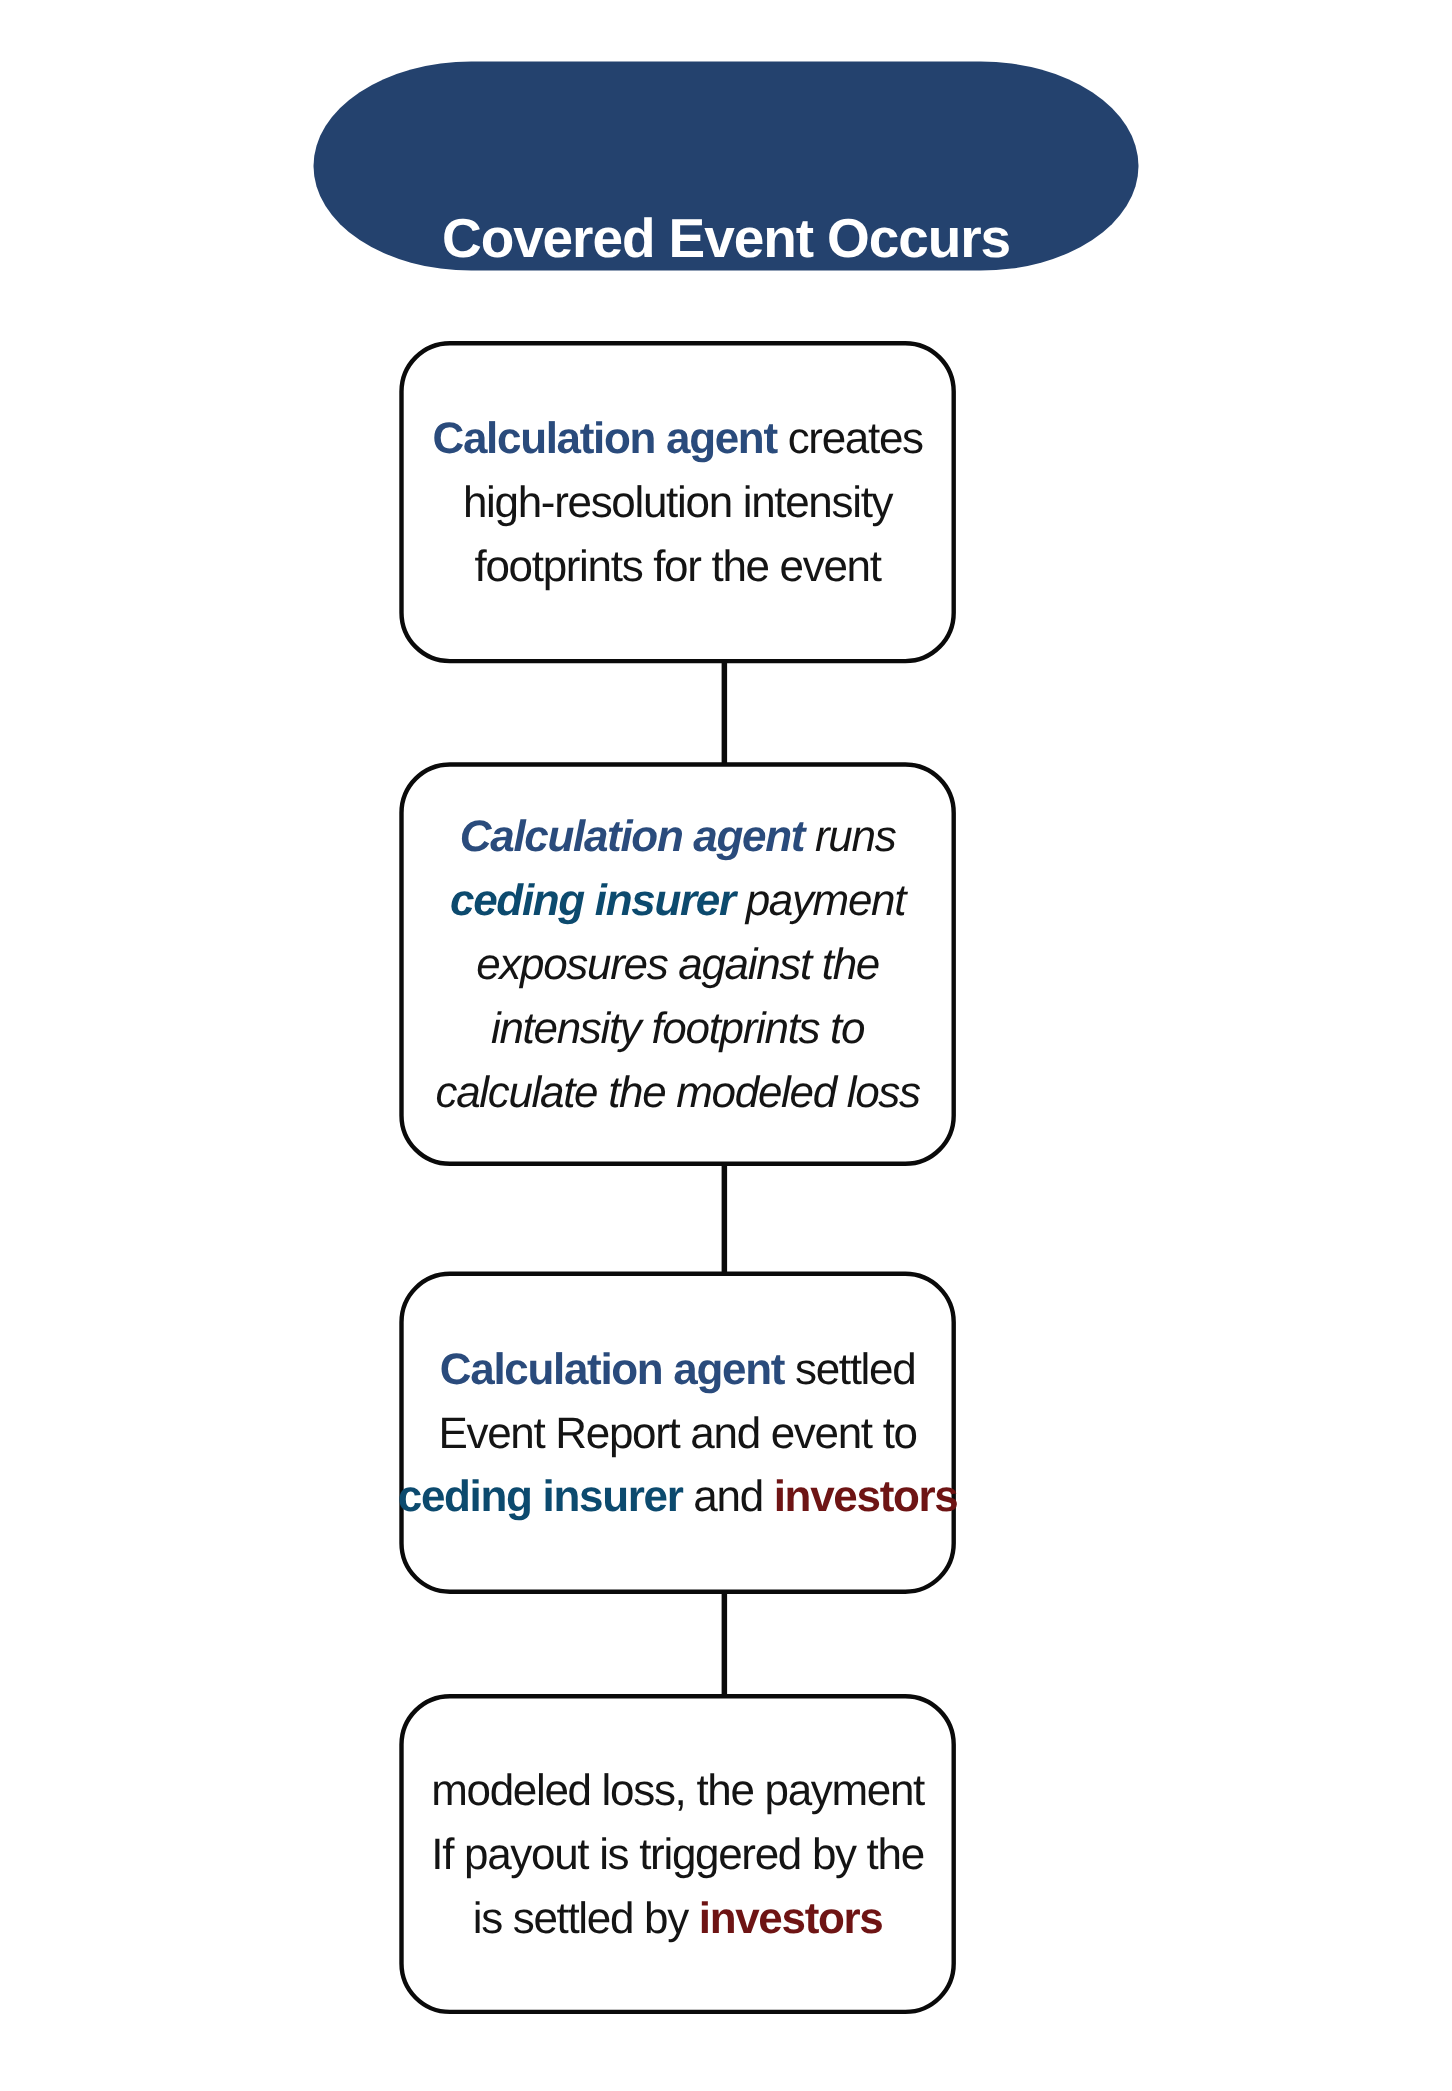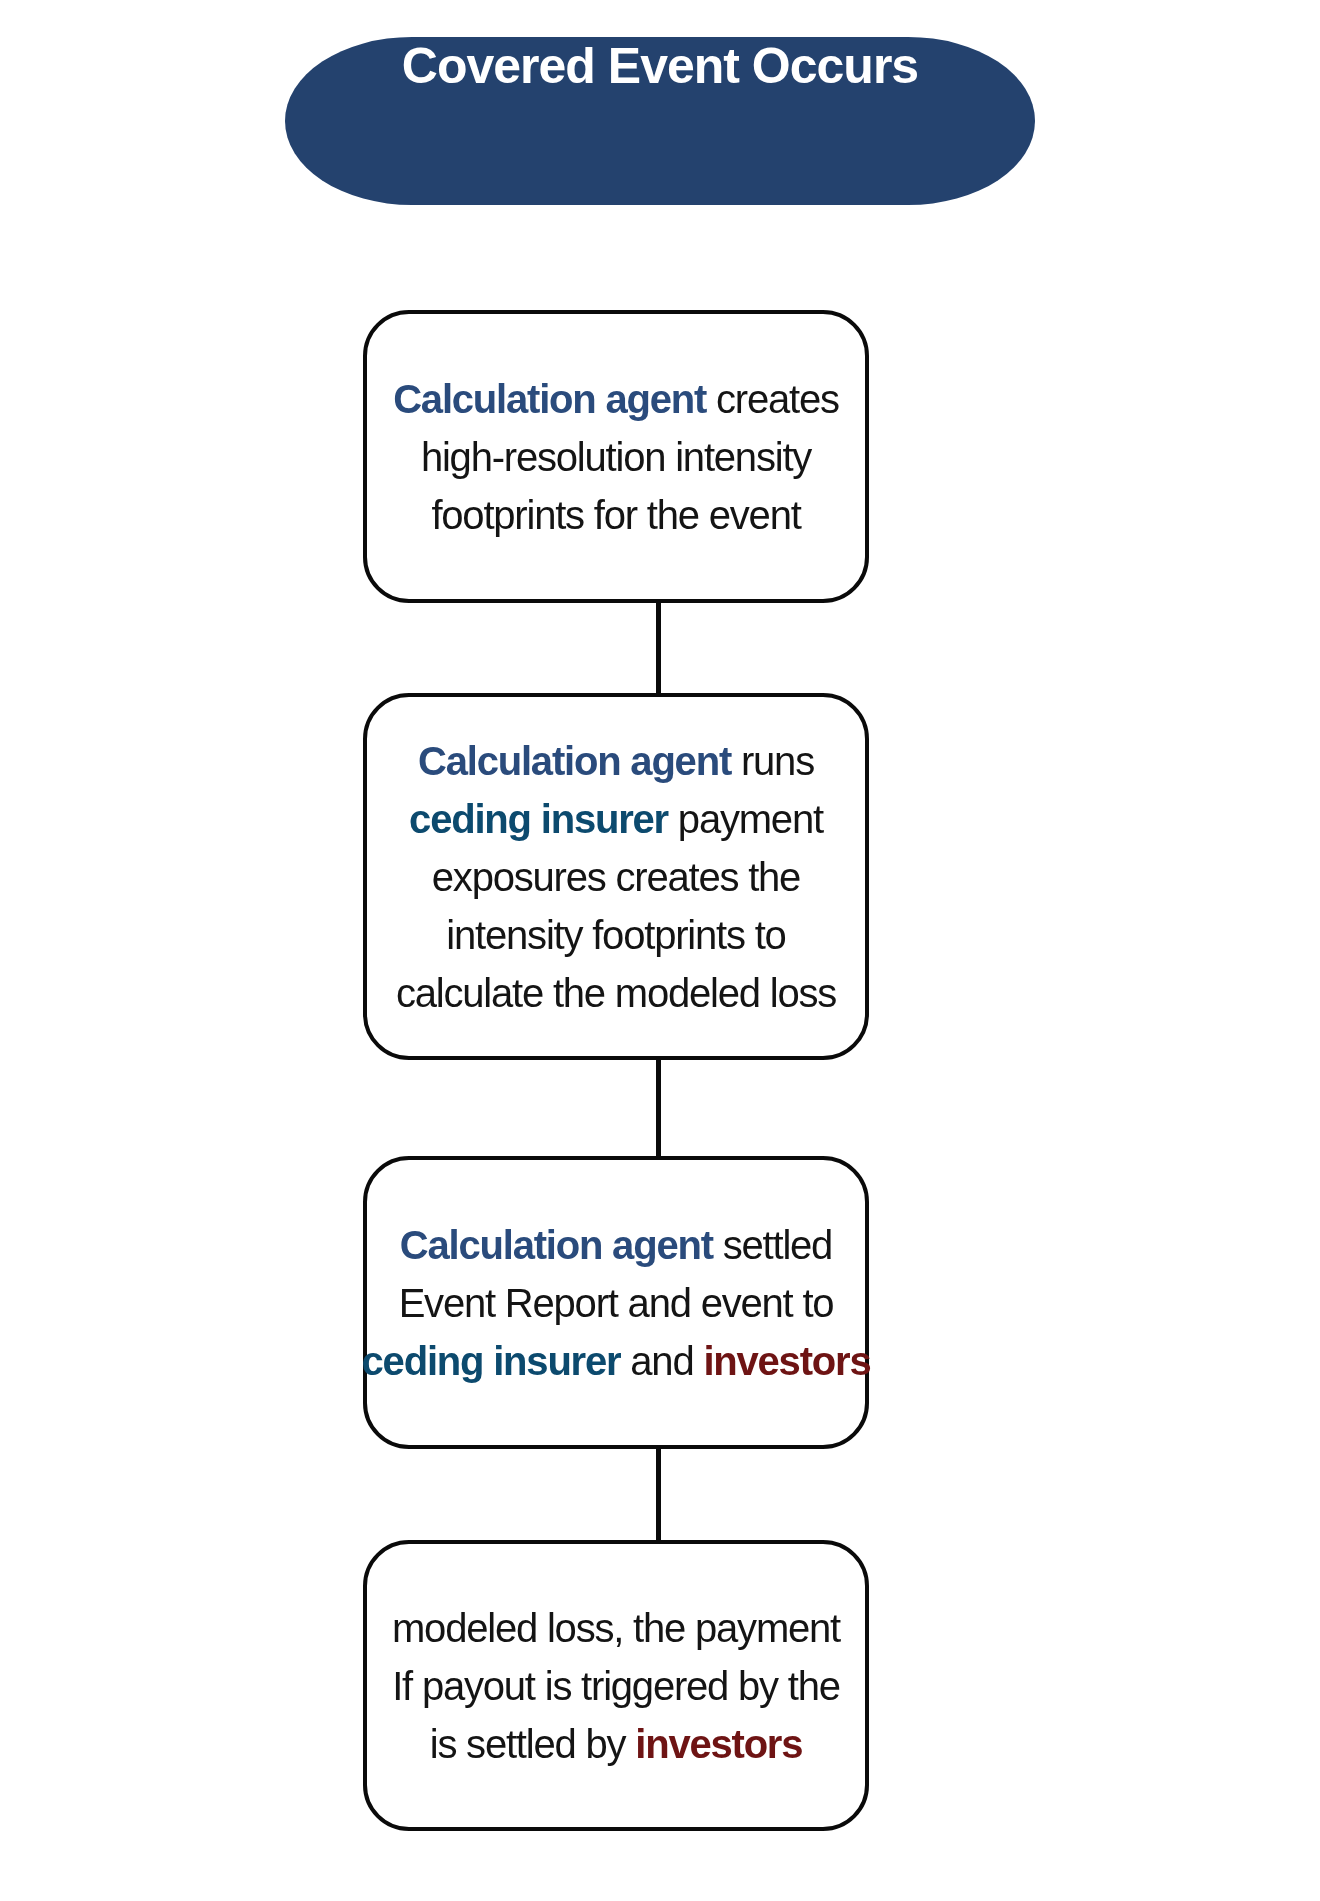--- a/index.html
+++ b/index.html
@@ -17,27 +17,27 @@
   .canvas {
     position: absolute;
     left: 0; top: 0;
     width: 1320px;
     height: 1901px;
     background: #ffffff;
   }
   .pill {
     position: absolute;
     left: 285px;
-    top: 37px;
+    top: 56px;
     width: 750px;
-    height: 168px;
+    height: 190px;
     background: #24426e;
     border-radius: 145px / 96px;
     display: flex;
-    align-items: flex-start;
+    align-items: flex-end;
     justify-content: center;
   }
   .pill-label {
     color: #ffffff;
     font-weight: bold;
     font-size: 50px;
     letter-spacing: -1px;
     white-space: nowrap;
   }
   .step-box {
@@ -52,21 +52,21 @@
     flex-direction: column;
     align-items: center;
     justify-content: center;
     text-align: center;
     color: #141414;
     font-size: 40px;
     line-height: 58px;
     letter-spacing: -1.2px;
   }
   .box-1 { top: 310px;  height: 293px; }
-  .box-2 { top: 693px;  height: 367px; }
+  .box-2 { top: 693px;  height: 367px; font-style: italic; }
   .box-3 { top: 1156px; height: 293px; }
   .box-4 { top: 1540px; height: 291px; }
   .connector {
     position: absolute;
     left: 656px;
     width: 5px;
     background: #0a0a0a;
   }
   .c1 { top: 601px;  height: 96px; }
   .c2 { top: 1058px; height: 102px; }
@@ -92,21 +92,21 @@
       <div class="text-line"><span class="seg-blue">Calculation agent</span><span class="seg-plain"> creates</span></div>
       <div class="text-line"><span class="seg-plain">high-resolution intensity</span></div>
       <div class="text-line"><span class="seg-plain">footprints for the event</span></div>
     </div>
 
   <div class="connector c1"></div>
 
   <div class="step-box box-2">
       <div class="text-line"><span class="seg-blue">Calculation agent</span><span class="seg-plain"> runs</span></div>
       <div class="text-line"><span class="seg-gray">ceding insurer</span><span class="seg-plain"> payment</span></div>
-      <div class="text-line"><span class="seg-plain">exposures creates the</span></div>
+      <div class="text-line"><span class="seg-plain">exposures against the</span></div>
       <div class="text-line"><span class="seg-plain">intensity footprints to</span></div>
       <div class="text-line"><span class="seg-plain">calculate the modeled loss</span></div>
     </div>
 
   <div class="connector c2"></div>
 
   <div class="step-box box-3">
       <div class="text-line"><span class="seg-blue">Calculation agent</span><span class="seg-plain"> settled</span></div>
       <div class="text-line"><span class="seg-plain">Event Report and event to</span></div>
       <div class="text-line"><span class="seg-gray">ceding insurer</span><span class="seg-plain"> and </span><span class="seg-maroon">investors</span></div>

